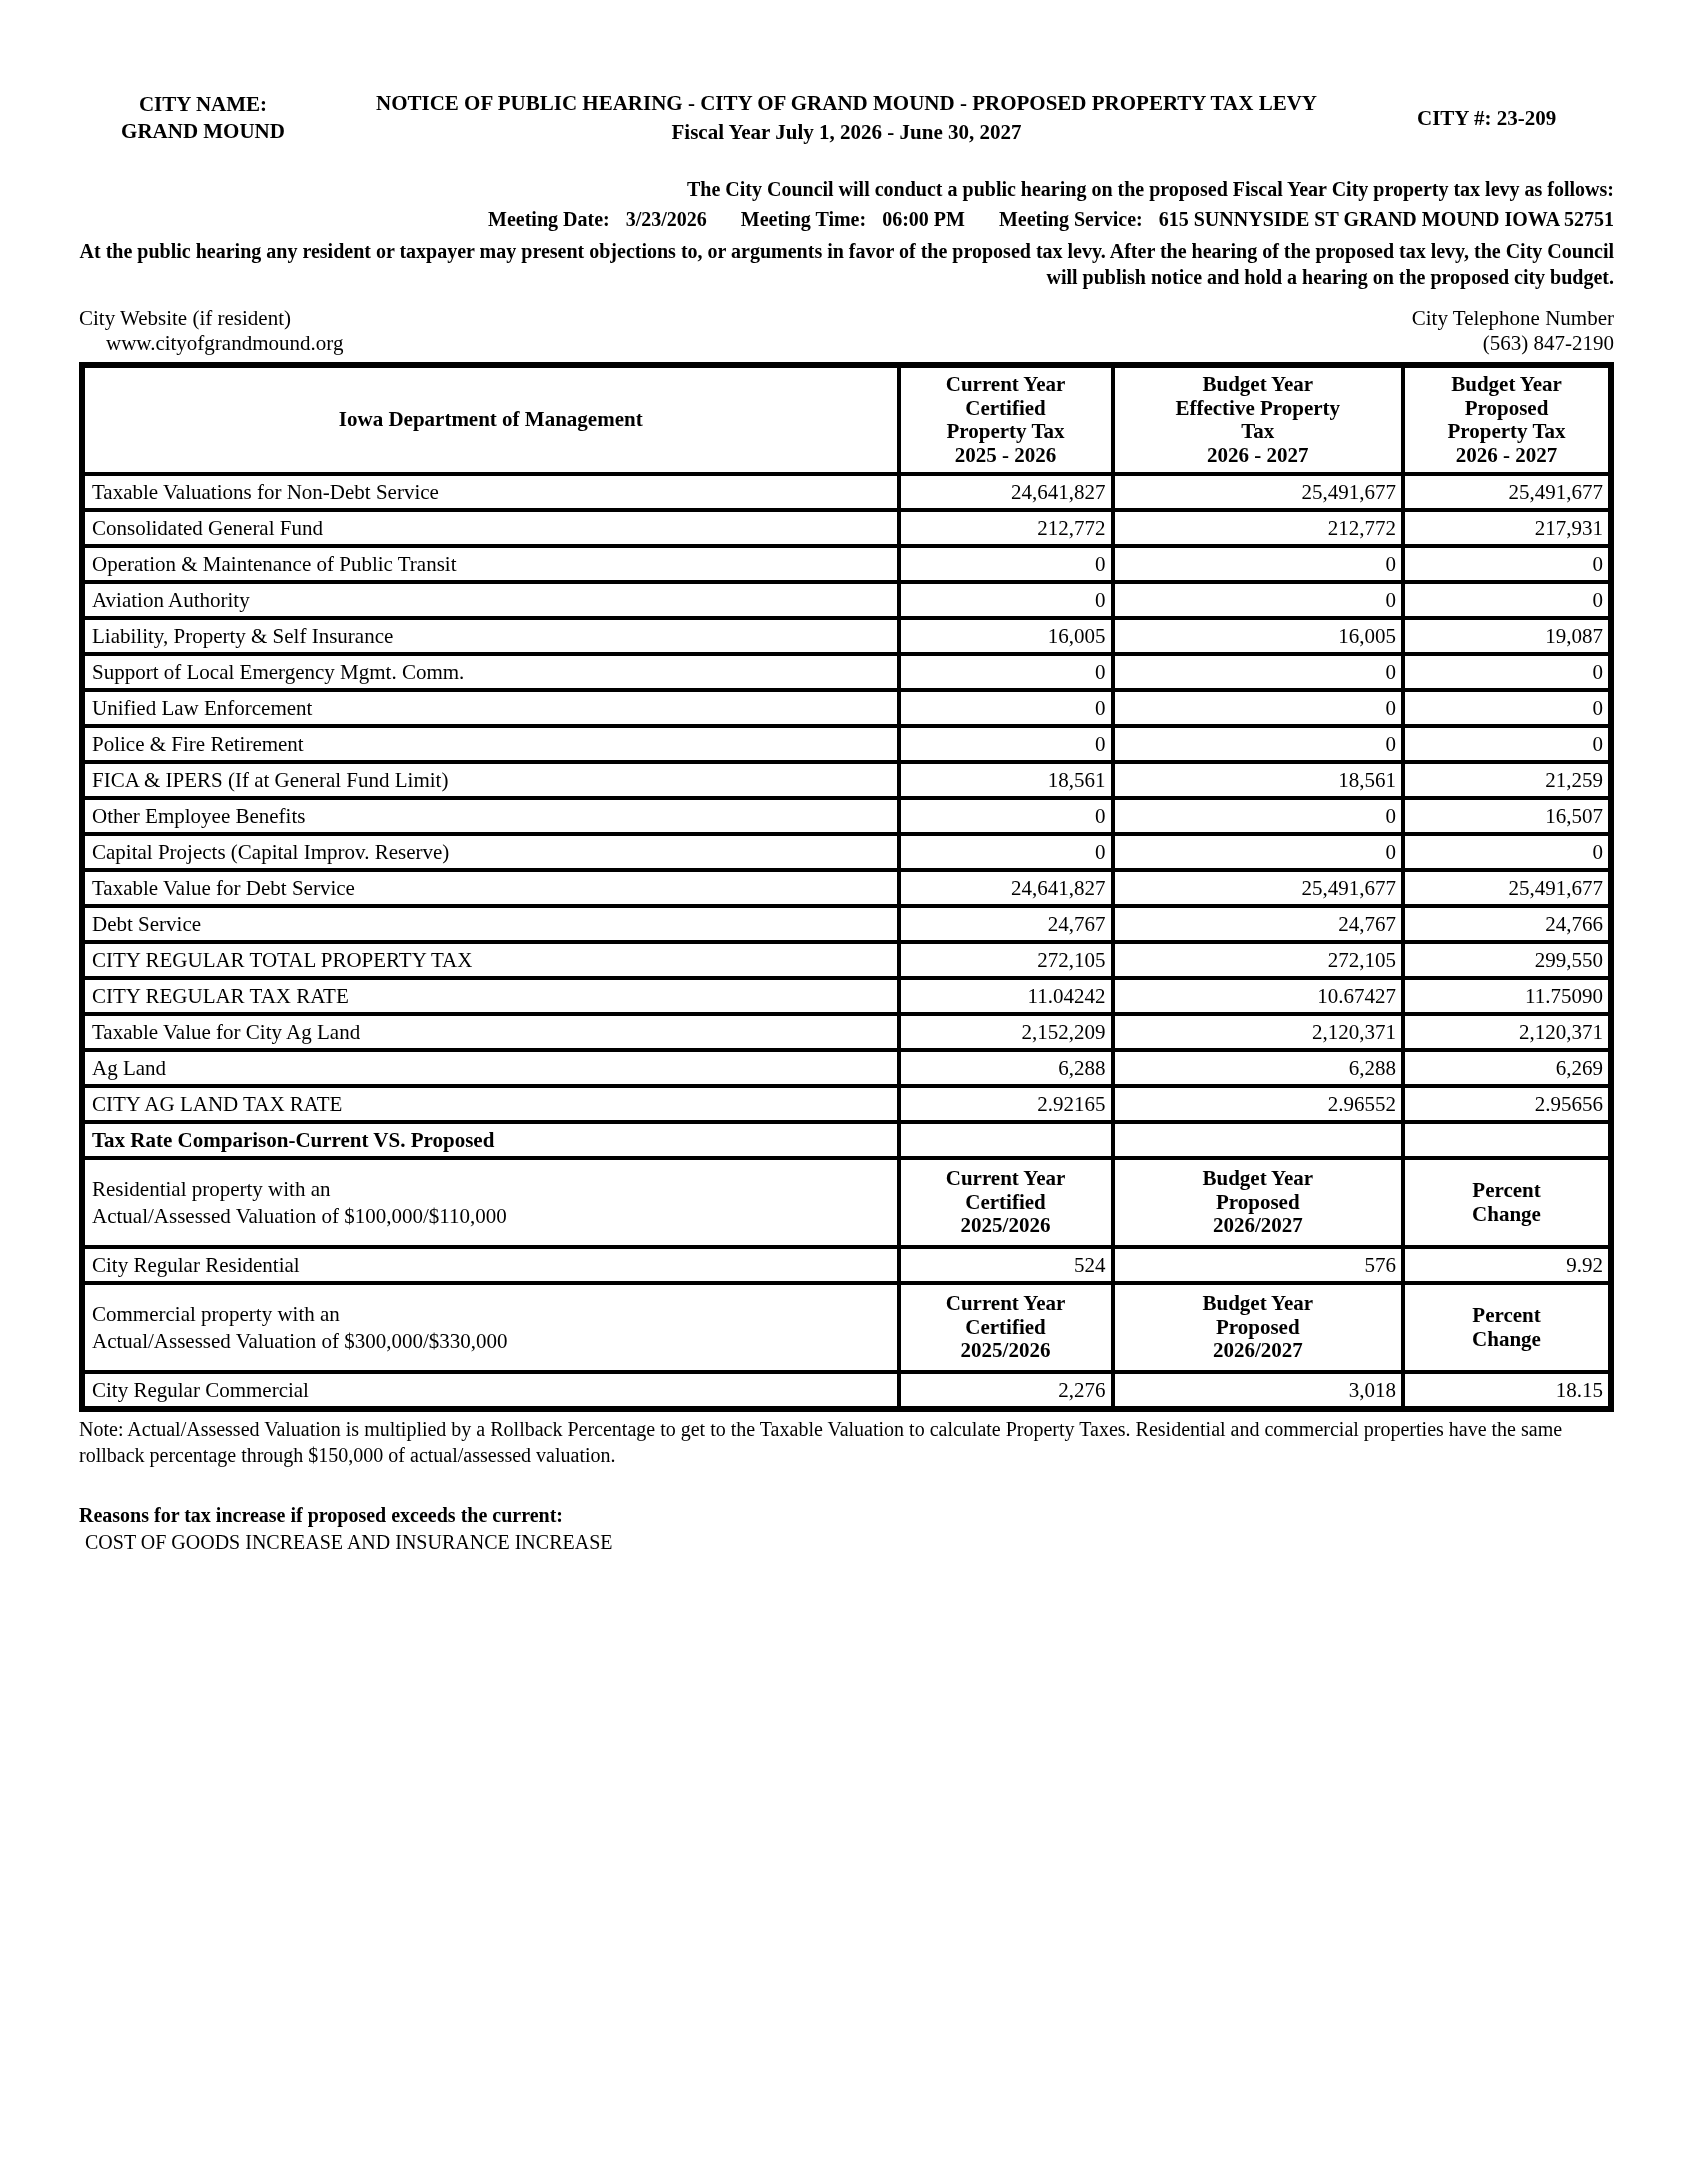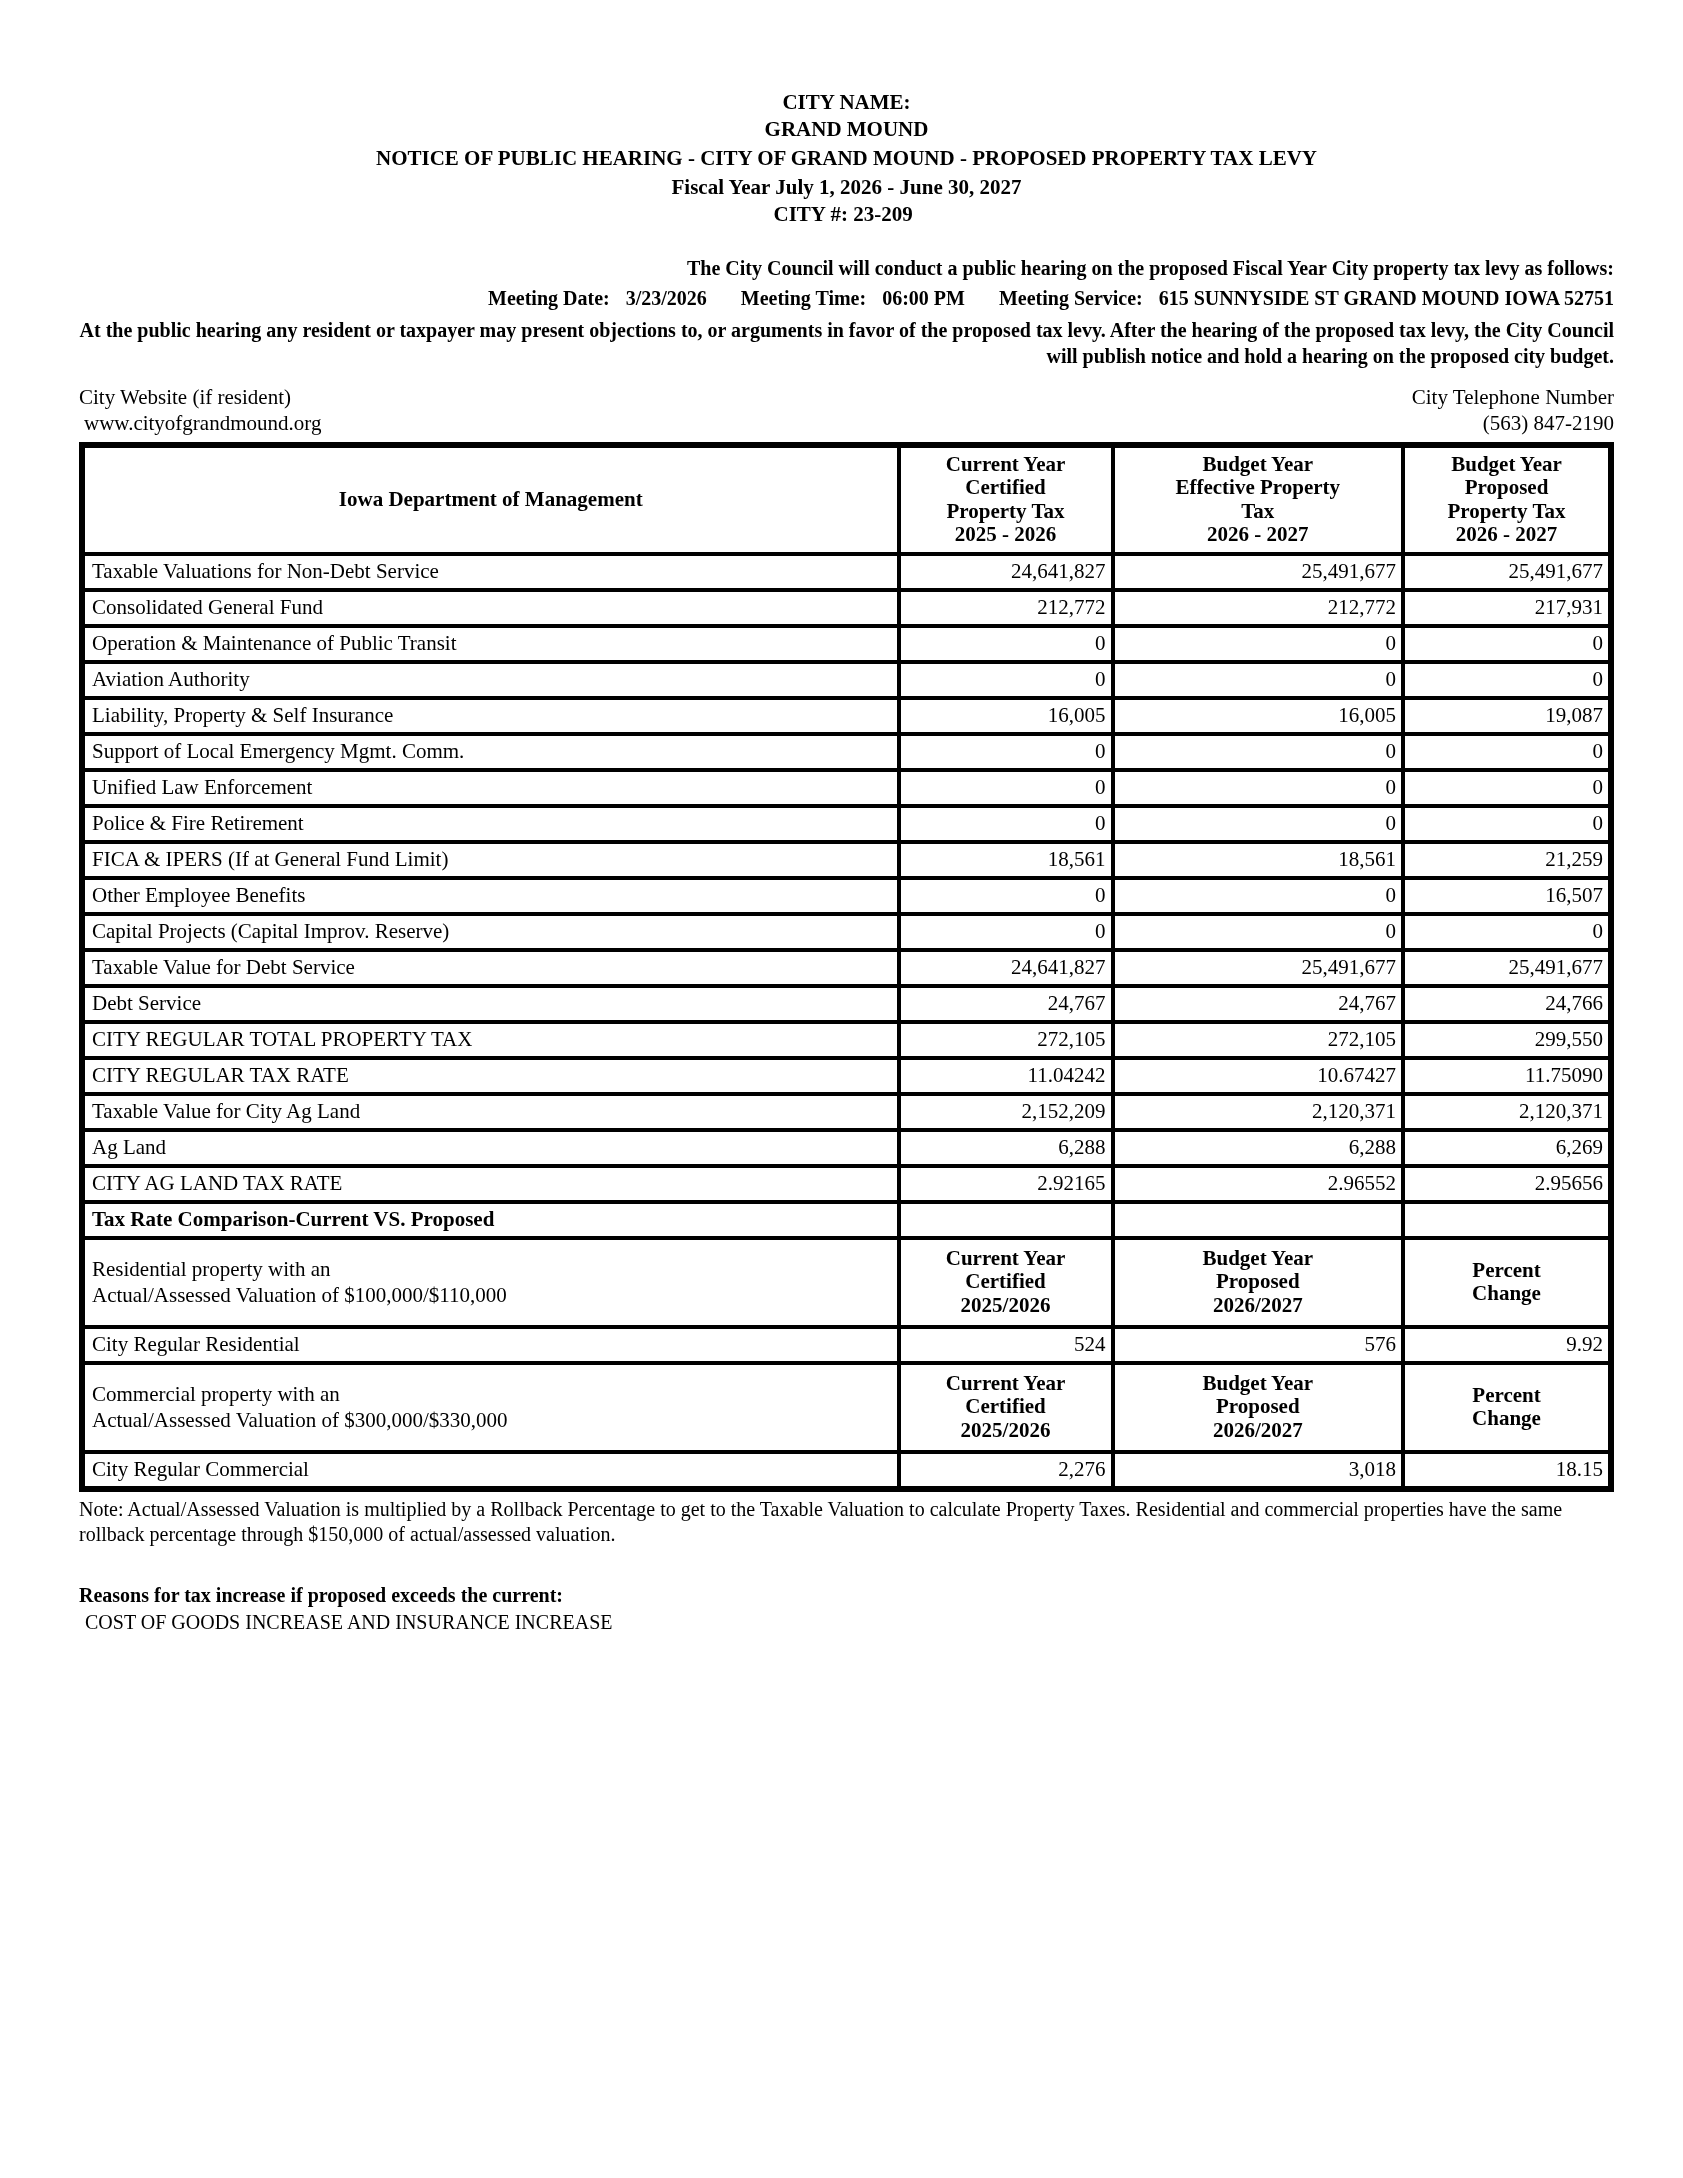--- a/index.html
+++ b/index.html
@@ -7,42 +7,42 @@
     width: 1683px; height: 2178px;
     background: #ffffff; color: #000000;
     font-family: "Liberation Serif", serif;
   }
   .page { position: relative; width: 1683px; height: 2178px; overflow: hidden; }
   .content { padding: 89px 69px 0 79px; }
 
   
   .top-header {
     display: flex; align-items: center; justify-content: flex-end;
-    font-weight: bold; font-size: 21px; flex-direction: column;
+    font-weight: bold; font-size: 21px;
   }
   .city-name-block { width: 248px; flex: 0 0 auto; text-align: center; line-height: 1.3; }
   .title-block { flex: 1 1 auto; text-align: center; line-height: 1.4; }
   .city-number-block { width: 248px; flex: 0 0 auto; box-sizing: border-box; padding-left: 51px; text-align: left; }
 
   
   .intro { text-align: right; font-weight: bold; font-size: 20px; margin-top: 30px; }
   .intro-line1 { margin-bottom: 7px; }
   .meeting-line { margin-bottom: 7px; }
   .meeting-line .m-label { margin-right: 16px; }
   .meeting-line .m-value { margin-right: 34px; }
   .meeting-line .m-value.last { margin-right: 0; }
   .intro-paragraph { line-height: 1.3; }
 
   
   .contact-row {
     display: flex; justify-content: space-between; align-items: flex-end;
     font-size: 21px; line-height: 1.22; margin-top: 16px;
   }
   .contact-left { text-align: left; }
-  .contact-left .www { padding-left: 5px; }
+  .contact-left .www { padding-left: 5px; margin-left: 22px; }
   .contact-right { text-align: right; }
 
   
   table.levy {
     width: 1535px; margin-top: 5px;
     border-collapse: collapse; table-layout: fixed;
     border: 6px solid #000; font-size: 21px;
   }
   table.levy td { border: 4px solid #000; padding: 1px 7px; vertical-align: middle; overflow: hidden; }
   table.levy td.num { text-align: right; padding-right: 5px; }

